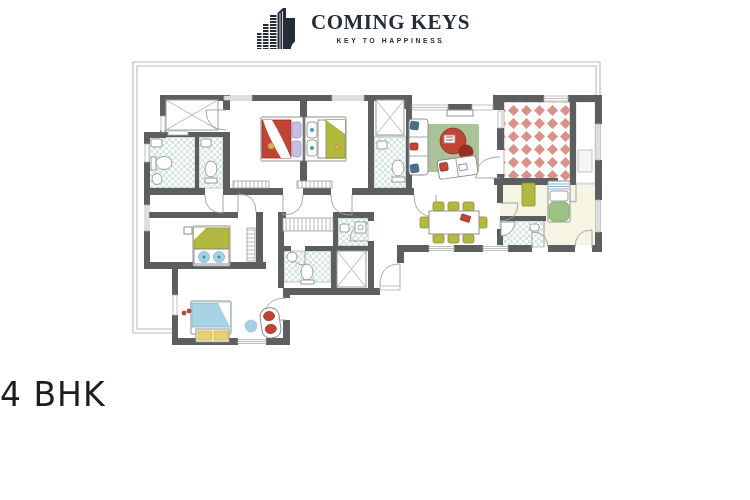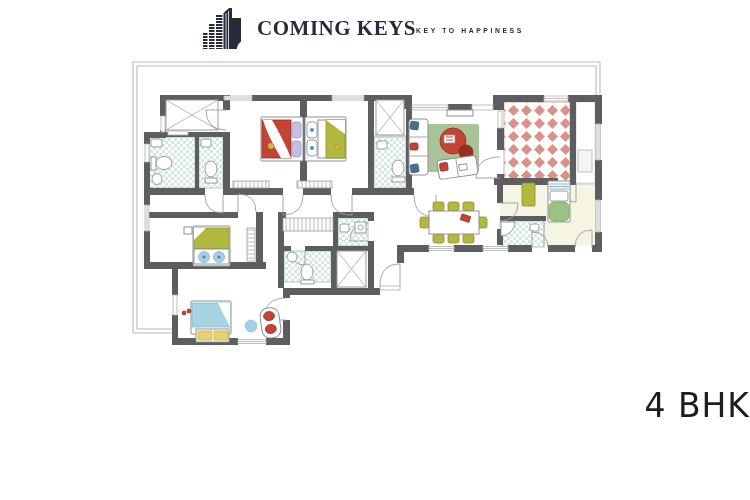--- a/index.html
+++ b/index.html
@@ -1,24 +1,24 @@
 <!DOCTYPE html>
 <html style="--logo: #262b3a; --title-color: #1d1d1f; --wall: #5d5e60; --frame: #b8babb; --window-line: #aeb0b1; --door-line: #9b9c9e; --outline: #8f9092; --outline2: #9a9b9d; --tile: #d6e8e6; --tile-border: #a9c5c2; --terrace: #db9189; --terrace-border: #d7aca6; --rug: #a9c298; --olive: #b2b93f; --olive-dark: #8a912f; --red: #c24434; --red-dark: #992f24; --blue-bed: #a8d3e5; --lavender: #c7bee4; --cyan-dot: #3e9ab5; --green-bed: #9cc383; --green-dark: #76a35c; --cream: #f6f4e3; --yellow: #e7d26d; --blue-rug: #a8cfe1; --navy-pillow: #4a6f8c;"><head>
 <meta charset="utf-8">
 <style>
   html,body{margin:0;padding:0;background:#fff;}
   body{width:750px;height:500px;position:relative;overflow:hidden;font-family:"Liberation Sans",sans-serif;}
   
   .logo-wrap{position:absolute;top:6px;left:0;width:100%;display:flex;justify-content:center;transform:translateX(-12px);}
   .logo{display:flex;align-items:center;gap:9px;}
-  .logo-text{display:flex;flex-direction:row;align-items:center;}
+  .logo-text{display:flex;flex-direction:column;align-items:center;}
   .brand-name{font-family:"Liberation Serif",serif;font-weight:700;font-size:21px;letter-spacing:.5px;color:var(--logo,#262b3a);line-height:1;white-space:nowrap;}
   .brand-tagline{margin-top:4px;font-size:6.8px;font-weight:700;letter-spacing:2.6px;color:var(--logo,#262b3a);white-space:nowrap;}
   
-  .plan-title{position:absolute;top:386px;left:0;width:100%;text-align:right;
+  .plan-title{position:absolute;top:375px;left:0;width:100%;text-align:left;
     font-family:"DejaVu Sans",sans-serif;font-size:33px;letter-spacing:1px;color:var(--title-color,#1d1d1f);}
   
   #plan{position:absolute;left:0;top:0;}
   .w{fill:var(--wall,#5d5e60);}
   .frame{fill:none;stroke:var(--frame,#b8babb);stroke-width:1.1;}
   .win{fill:#fdfdfd;stroke:var(--window-line,#aeb0b1);stroke-width:.8;}
   .wl{stroke:var(--window-line,#aeb0b1);stroke-width:.8;}
   .door{fill:none;stroke:var(--door-line,#9b9c9e);stroke-width:.9;}
   .tile{fill:url(#tileP);stroke:var(--tile-border,#a9c5c2);stroke-width:.9;}
   .tileCell{fill:var(--tile,#d6e8e6);}

